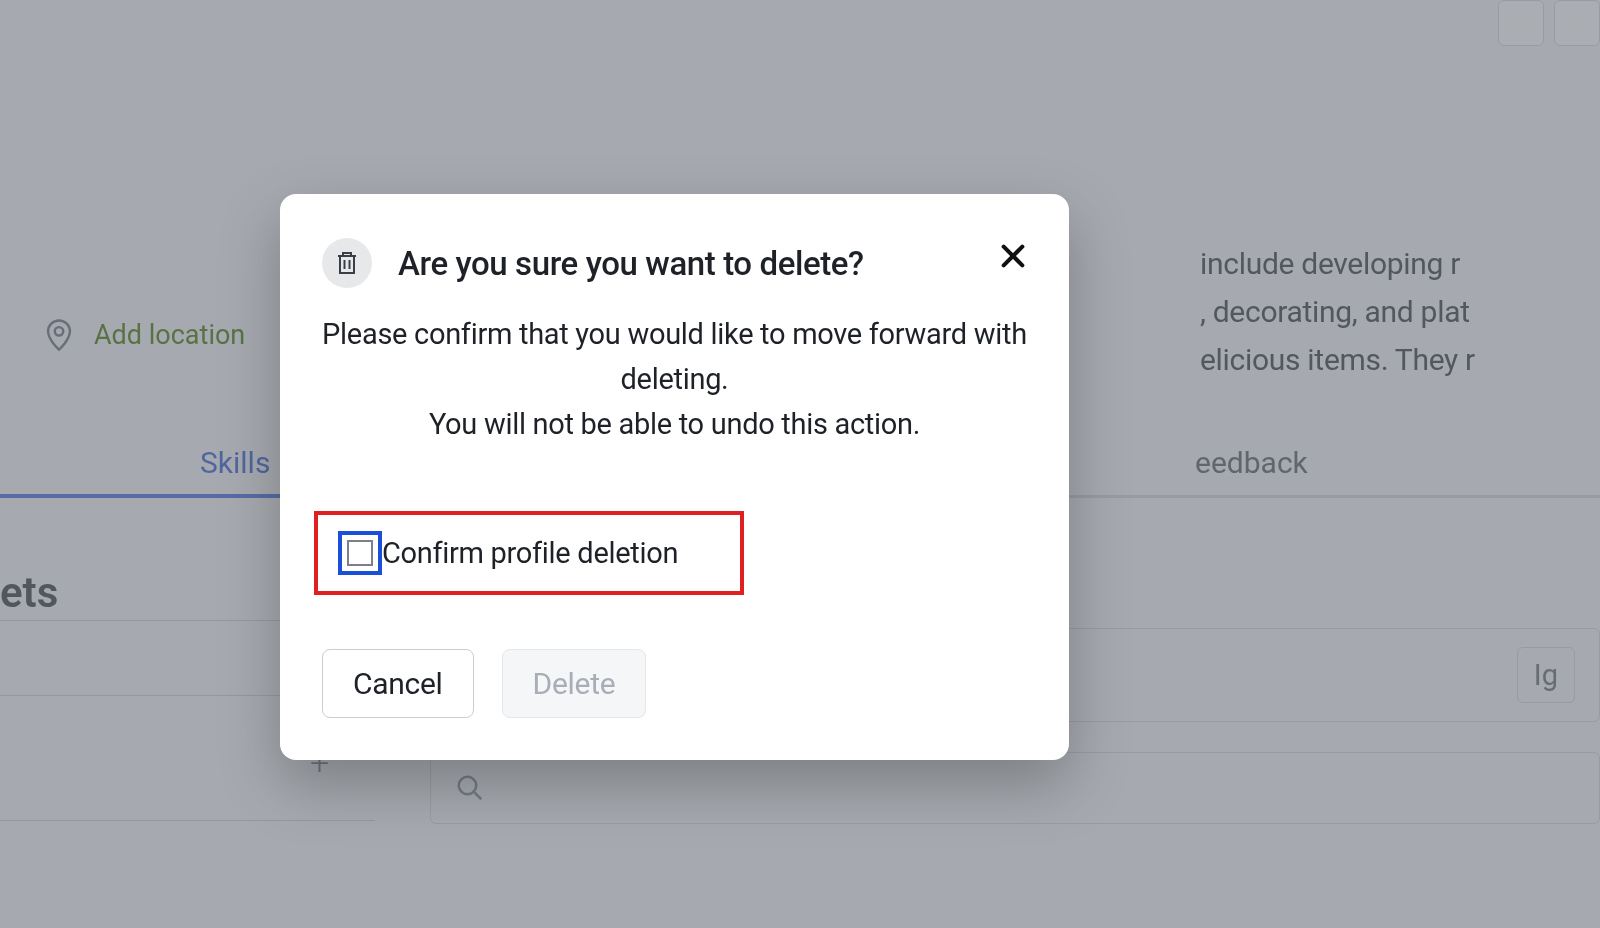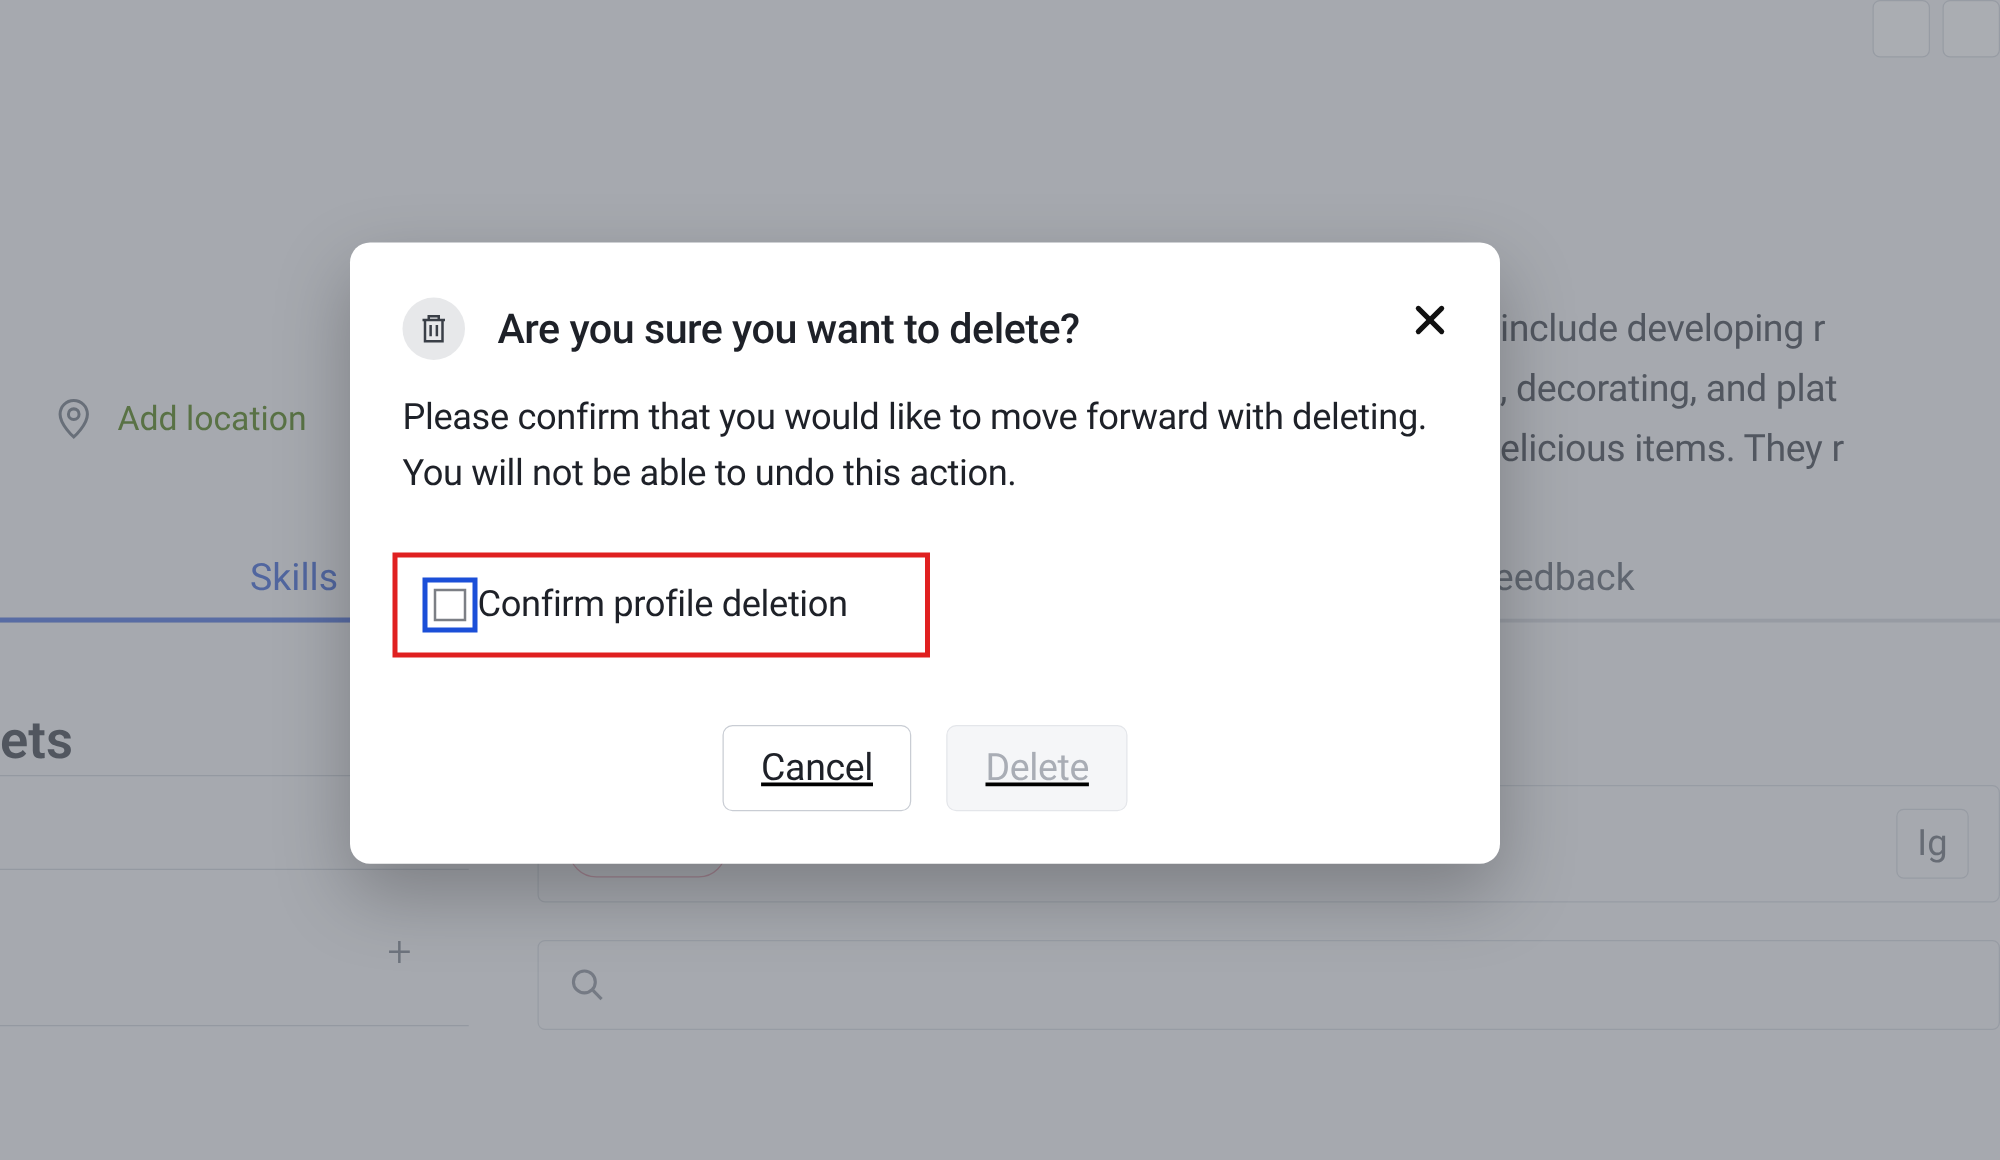--- a/index.html
+++ b/index.html
@@ -166,21 +166,21 @@
       font-size: 29px;
       color: #6b7078;
       background: transparent;
       width: 100%;
     }
 
     
     .modal {
       position: absolute;
       top: 194px; left: 280px;
-      width: 920px;
+      width: 789px;
       background: #fff;
       border-radius: 16px;
       box-shadow: 0 24px 60px rgba(0,0,0,0.25);
       padding: 44px 42px 42px 42px;
     }
     .modal-header {
       display: flex;
       align-items: center;
       gap: 26px;
       position: relative;
@@ -202,22 +202,23 @@
     }
     .close-x {
       position: absolute;
       right: 0; top: 4px;
       cursor: pointer;
     }
     .modal-body {
       font-size: 29px;
       line-height: 1.55;
       color: #1e2128;
-      margin-bottom: 40px;
+      margin-bottom: 64px;
       letter-spacing: -0.3px;
+      text-align: center;
     }
     .confirm-row-wrapper {
       border: 4px solid #e02020;
       padding: 16px 20px 16px 20px;
       width: 430px;
       margin-bottom: 54px;
       display: flex;
       align-items: center;
       margin-left: -8px;
     }
@@ -232,23 +233,22 @@
       width: 26px; height: 26px;
       border: 2px solid #7c7f85;
     }
     .confirm-label {
       font-size: 29px;
       color: #1e2128;
       letter-spacing: -0.3px;
     }
     .modal-footer {
       display: flex;
-      justify-content: center;
+      justify-content: flex-start;
       gap: 28px;
-      text-decoration: underline;
     }
     .btn {
       font-size: 30px;
       padding: 16px 30px;
       border-radius: 8px;
       cursor: pointer;
       letter-spacing: -0.3px;
     }
     .btn-cancel {
       background: #fff;

